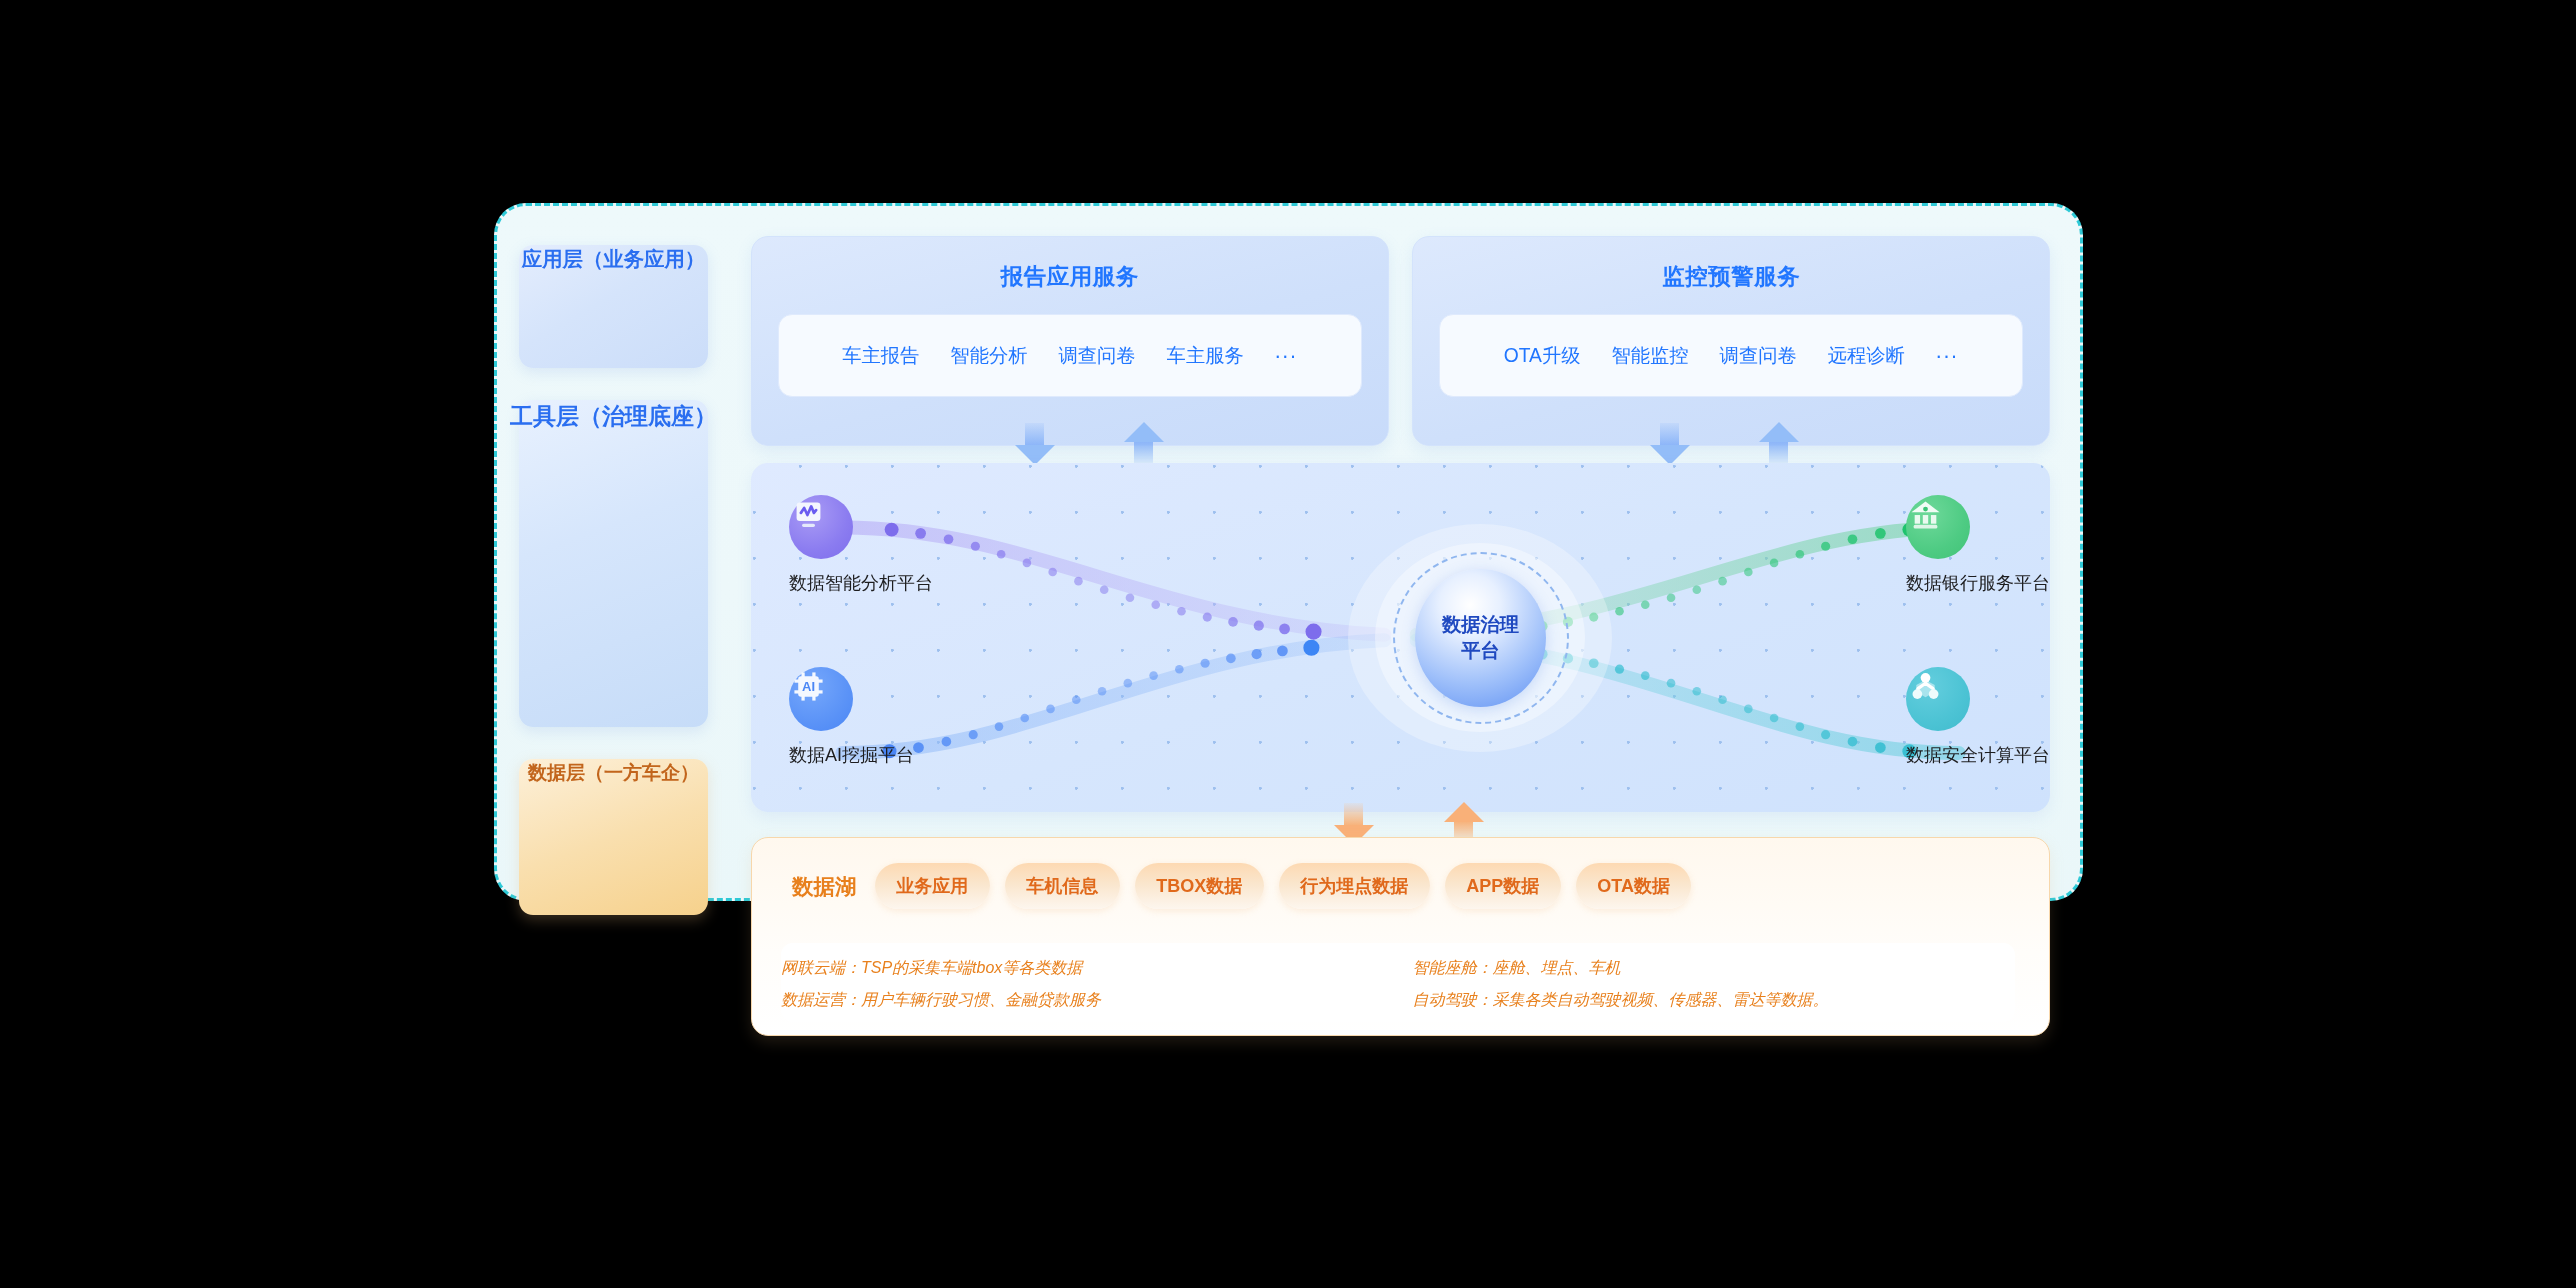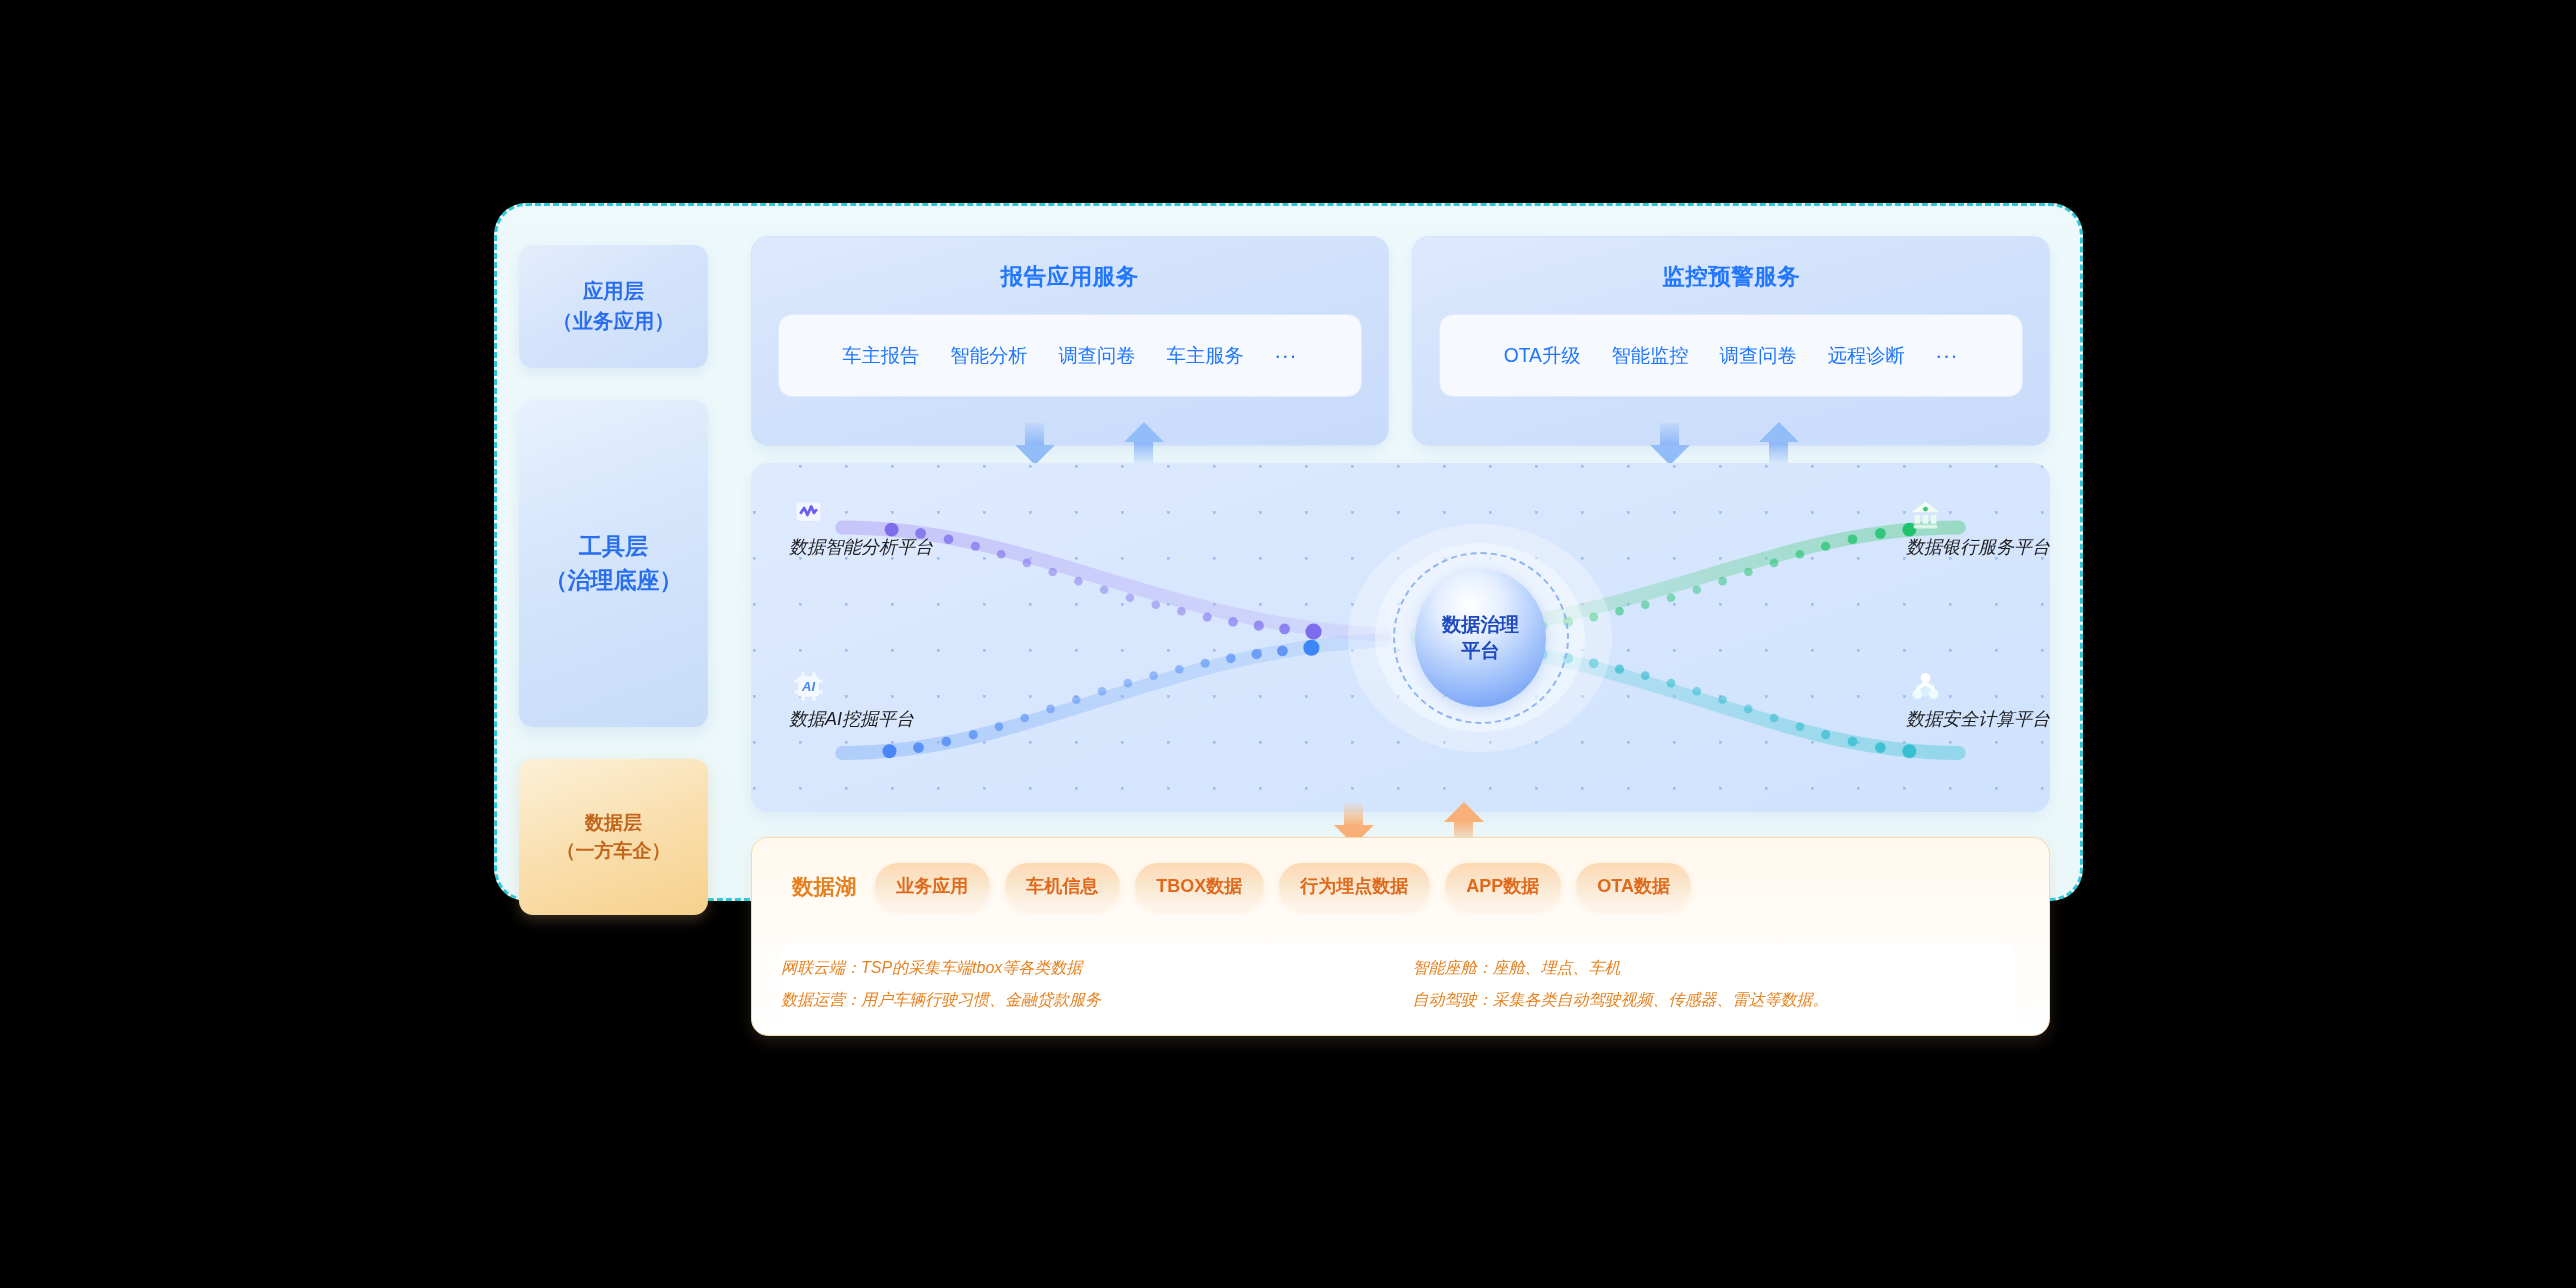--- a/index.html
+++ b/index.html
@@ -12,21 +12,21 @@
     position:absolute;left:494px;top:203px;width:1589px;height:698px;
     border:3.8px dashed #2ec9d6;border-radius:32px;
     background:linear-gradient(180deg,#eef9fb 0%,#edf8fa 55%,#eaf7f9 100%);
     box-sizing:border-box;
   }
 
   
   .rail{position:absolute;left:519px;top:245px;width:189px;}
   .rail-box{
     width:189px;border-radius:14px;box-sizing:border-box;
-    display:flex;flex-direction:column;align-items:center;justify-content:center;
+    display:flex;flex-direction:row;justify-content:center;
     text-align:center;line-height:1.45;
   }
   .rail-box .l1,.rail-box .l2{display:block;white-space:nowrap;}
   .rail-app{
     height:123px;margin-bottom:32px;
     background:linear-gradient(150deg,#e4edfd 0%,#d5e4fb 45%,#cbddf9 100%);
     color:#2a6ef0;font-size:20.4px;font-weight:700;
     box-shadow:0 4.3px 14px rgba(120,160,230,.18);
   }
   .rail-tool{
@@ -78,21 +78,21 @@
   .tool-panel{
     position:absolute;left:751px;top:463px;width:1299px;height:349px;border-radius:17px;
     background:
       radial-gradient(circle at 3.2px 3.2px,#9ec0ee 1.4px,transparent 1.6px) 0 0/46px 46px,
       linear-gradient(160deg,#dfeaff 0%,#d6e6fd 50%,#cfe2fd 100%);
     overflow:hidden;
     box-shadow:0 5.4px 15px rgba(120,160,230,.12);
   }
   .tool-panel svg{position:absolute;left:0;top:0;}
 
-  .node{position:absolute;width:107px;display:flex;flex-direction:row;align-items:flex-end;font-style:italic;}
+  .node{position:absolute;width:107px;display:flex;flex-direction:column;align-items:flex-start;}
   .node-circle{width:64px;height:64px;border-radius:50%;display:flex;align-items:center;justify-content:center;}
   .node-label{margin-top:11.8px;font-size:18px;color:#1d1d1f;white-space:nowrap;}
 
   .c-purple{background:radial-gradient(circle at 35% 30%,#a99bf5 0%,#8b7cf0 60%,#7d6dec 100%);}
   .c-blue{background:radial-gradient(circle at 35% 30%,#76a8fb 0%,#5b93f7 60%,#4a86f5 100%);}
   .c-green{background:radial-gradient(circle at 35% 30%,#6ed99a 0%,#4ecb83 60%,#41c376 100%);}
   .c-teal{background:radial-gradient(circle at 35% 30%,#64cede 0%,#4cc3d4 60%,#40bbcd 100%);}
 
   .hub{position:absolute;left:649px;top:94px;width:161px;height:161px;}
   .hub-ring-out{position:absolute;left:-52px;top:-33px;width:264px;height:228px;border-radius:50%;background:rgba(255,255,255,.30);}

